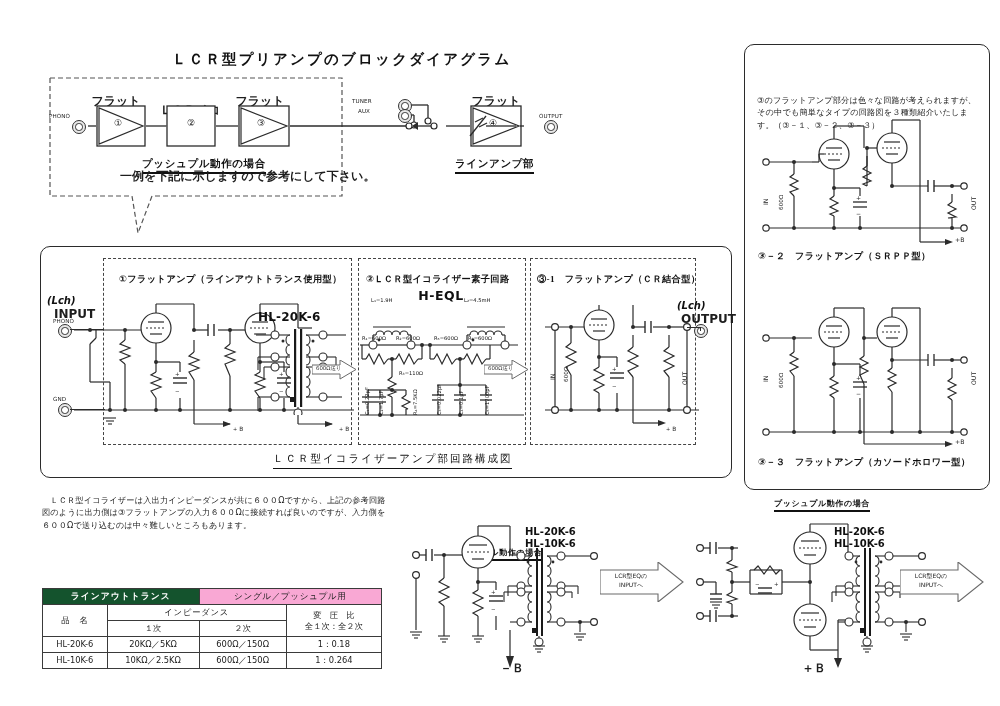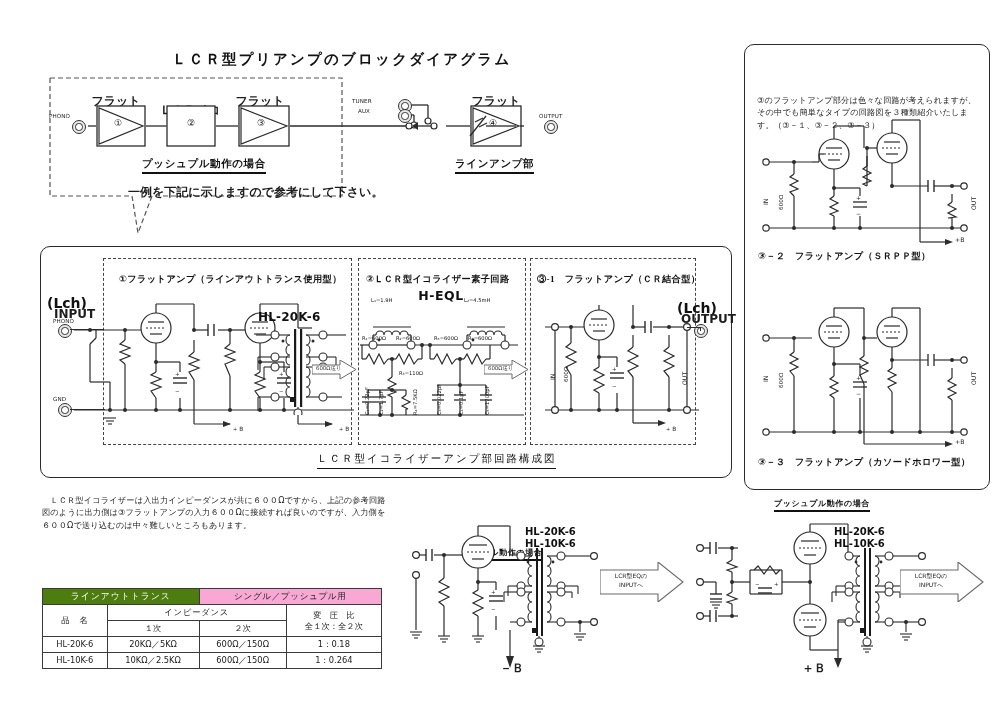--- a/index.html
+++ b/index.html
@@ -15,41 +15,41 @@
   .dashbox{position:absolute;border:1.3px dashed #444;background:transparent;}
 
   
   .title-main{font-size:14.5px;letter-spacing:2.2px;font-weight:600;color:#111;}
   .sec-title{font-size:9.2px;font-weight:600;letter-spacing:.4px;}
   .sec-title-u{font-size:10.5px;font-weight:700;letter-spacing:.6px;
                border-bottom:2px solid #111;padding-bottom:1px;}
   .tiny{font-size:5.6px;letter-spacing:.1px;color:#222;}
   .tiny6{font-size:6.2px;color:#1d1d1d;}
   .tiny7{font-size:12px;color:#1d1d1d;font-weight:bold;}
-  .lbl-blk{font-size:14px;font-weight:700;}
+  .lbl-blk{font-size:10px;font-weight:700;font-style:italic;}
   .bodytext{font-size:8.2px;line-height:12.4px;color:#1b1b1b;letter-spacing:.15px;}
   .hl-label{font-size:12px;font-weight:700;letter-spacing:.2px;}
   .hl-label-sm{font-size:10px;font-weight:700;}
   .eq-h{font-size:12.5px;font-weight:700;letter-spacing:.5px;}
   .cap-under{font-size:10.5px;letter-spacing:2px;border-bottom:1.4px solid #111;padding-bottom:2px;}
   .rot{transform-origin:0 0;white-space:nowrap;}
 
   
   .w{position:absolute;background:#2b2b2b;}     
   .wh{height:1.3px;}
   .wv{width:1.3px;}
   .jack{position:absolute;width:12px;height:12px;border-radius:50%;border:1.4px solid #333;background:#e9e9e9;}
   .jack:after{content:"";position:absolute;left:2.4px;top:2.4px;width:5.4px;height:5.4px;
               border-radius:50%;border:1.3px solid #333;background:#fff;}
 
   
   table.t{border-collapse:collapse;position:absolute;background:#fff;}
   table.t td,table.t th{border:1px solid #3a3a3a;font-size:8.3px;text-align:center;
         padding:2px 3px;color:#1b1b1b;font-weight:400;line-height:11px;}
-  table.t th.hdr-dark{background:#4d7c0f;color:#fff;font-weight:400;letter-spacing:1px;font-size:8.8px;}
+  table.t th.hdr-dark{background:#14532d;color:#fff;font-weight:700;letter-spacing:1px;font-size:8.8px;}
   table.t th.hdr-lt{background:#f9a8d4;color:#222;font-weight:400;letter-spacing:.6px;font-size:8.6px;}
   table.t td.ttl{letter-spacing:.8px;}
 </style>
 </head>
 <body>
 
 <div id="page">
 
   <div class="abs title-main" style="left:172px;top:50px;">ＬＣＲ型プリアンプのブロックダイアグラム</div>
 
@@ -123,21 +123,21 @@
   <div class="abs tiny" style="left:352px;top:98px;">TUNER</div>
   <div class="jack" style="left:398px;top:99px;"></div>
   <div class="abs tiny" style="left:358px;top:108px;">AUX</div>
   <div class="jack" style="left:398px;top:109px;"></div>
 
   <div class="abs tiny" style="left:539px;top:113px;">OUTPUT</div>
   <div class="jack" style="left:544px;top:120px;"></div>
 
   <div class="abs sec-title-u" style="left:142px;top:157px;">プッシュプル動作の場合</div>
   <div class="abs sec-title-u" style="left:455px;top:157px;">ラインアンプ部</div>
-  <div class="abs tiny7" style="left:120px;top:184px;margin-left:8px;">一例を下記に示しますので参考にして下さい。</div>
+  <div class="abs tiny7" style="left:120px;top:168px;">一例を下記に示しますので参考にして下さい。</div>
 
   <div class="rbox" style="left:744px;top:44px;width:244px;height:444px;"></div>
 
   <div class="abs bodytext" style="left:757px;top:54px;width:220px;margin-top:40px;">③のフラットアンプ部分は色々な回路が考えられますが、その中でも簡単なタイプの回路図を３種類紹介いたします。（③－１、③－２、③－３）</div>
 
   <svg class="abs" style="left:752px;top:96px;" width="230" height="152">
     <g stroke="#2b2b2b" stroke-width="1.2" fill="none">
 
       <line x1="14" y1="66" x2="60" y2="66"></line>
       <line x1="14" y1="132" x2="212" y2="132"></line>
@@ -671,21 +671,21 @@
   <div class="abs rot tiny" style="left:563px;top:382px;transform:rotate(-90deg);">600Ω</div>
   <div class="abs rot tiny6" style="left:681px;top:385px;transform:rotate(-90deg);">OUT</div>
   <div class="abs tiny6" style="left:665px;top:425px;">＋Ｂ</div>
 
   <div class="w wh" style="left:687px;top:327px;width:14px;"></div>
   <div class="w wv" style="left:700px;top:327px;height:4px;"></div>
 
   <div class="w wh" style="left:70px;top:329px;width:34px;"></div>
   <div class="w wh" style="left:70px;top:409px;width:35px;"></div>
 
-  <div class="abs cap-under" style="left:273px;top:452px;margin-left:44px;">ＬＣＲ型イコライザーアンプ部回路構成図</div>
+  <div class="abs cap-under" style="left:273px;top:452px;">ＬＣＲ型イコライザーアンプ部回路構成図</div>
 
   <div class="abs bodytext" style="left:42px;top:494px;width:345px;">　ＬＣＲ型イコライザーは入出力インピーダンスが共に６００Ωですから、上記の参考回路図のように出力側は③フラットアンプの入力６００Ωに接続すれば良いのですが、入力側を６００Ωで送り込むのは中々難しいところもあります。</div>
 
   <table class="t" style="left:42px;top:588px;width:340px;">
     <tbody>
         <tr>
       <th class="hdr-dark" colspan="2">ラインアウトトランス</th>
       <th class="hdr-lt" colspan="2">シングル／プッシュプル用</th>
     </tr>
     <tr>

